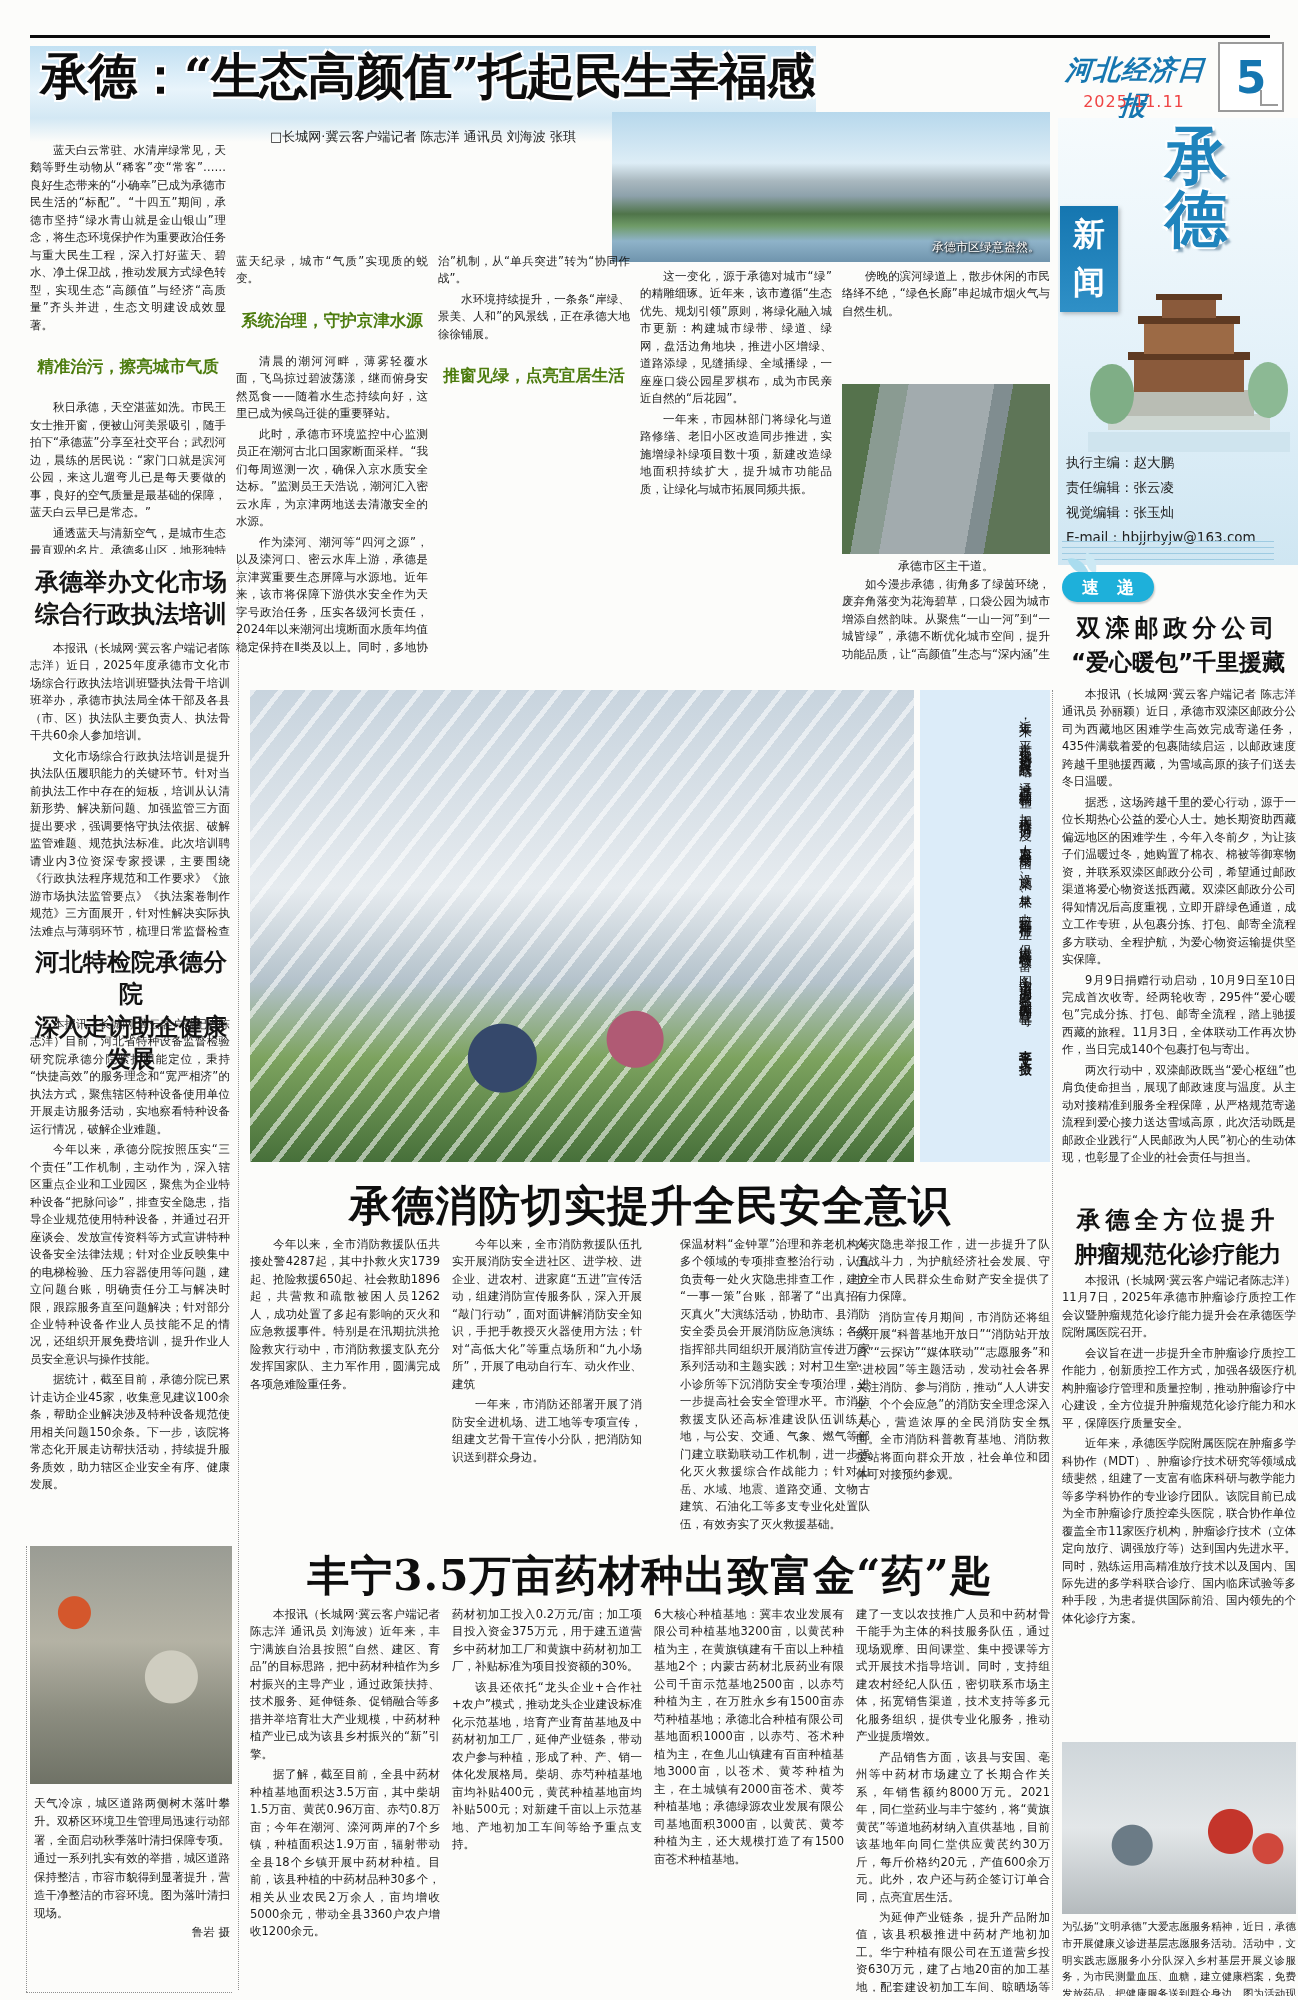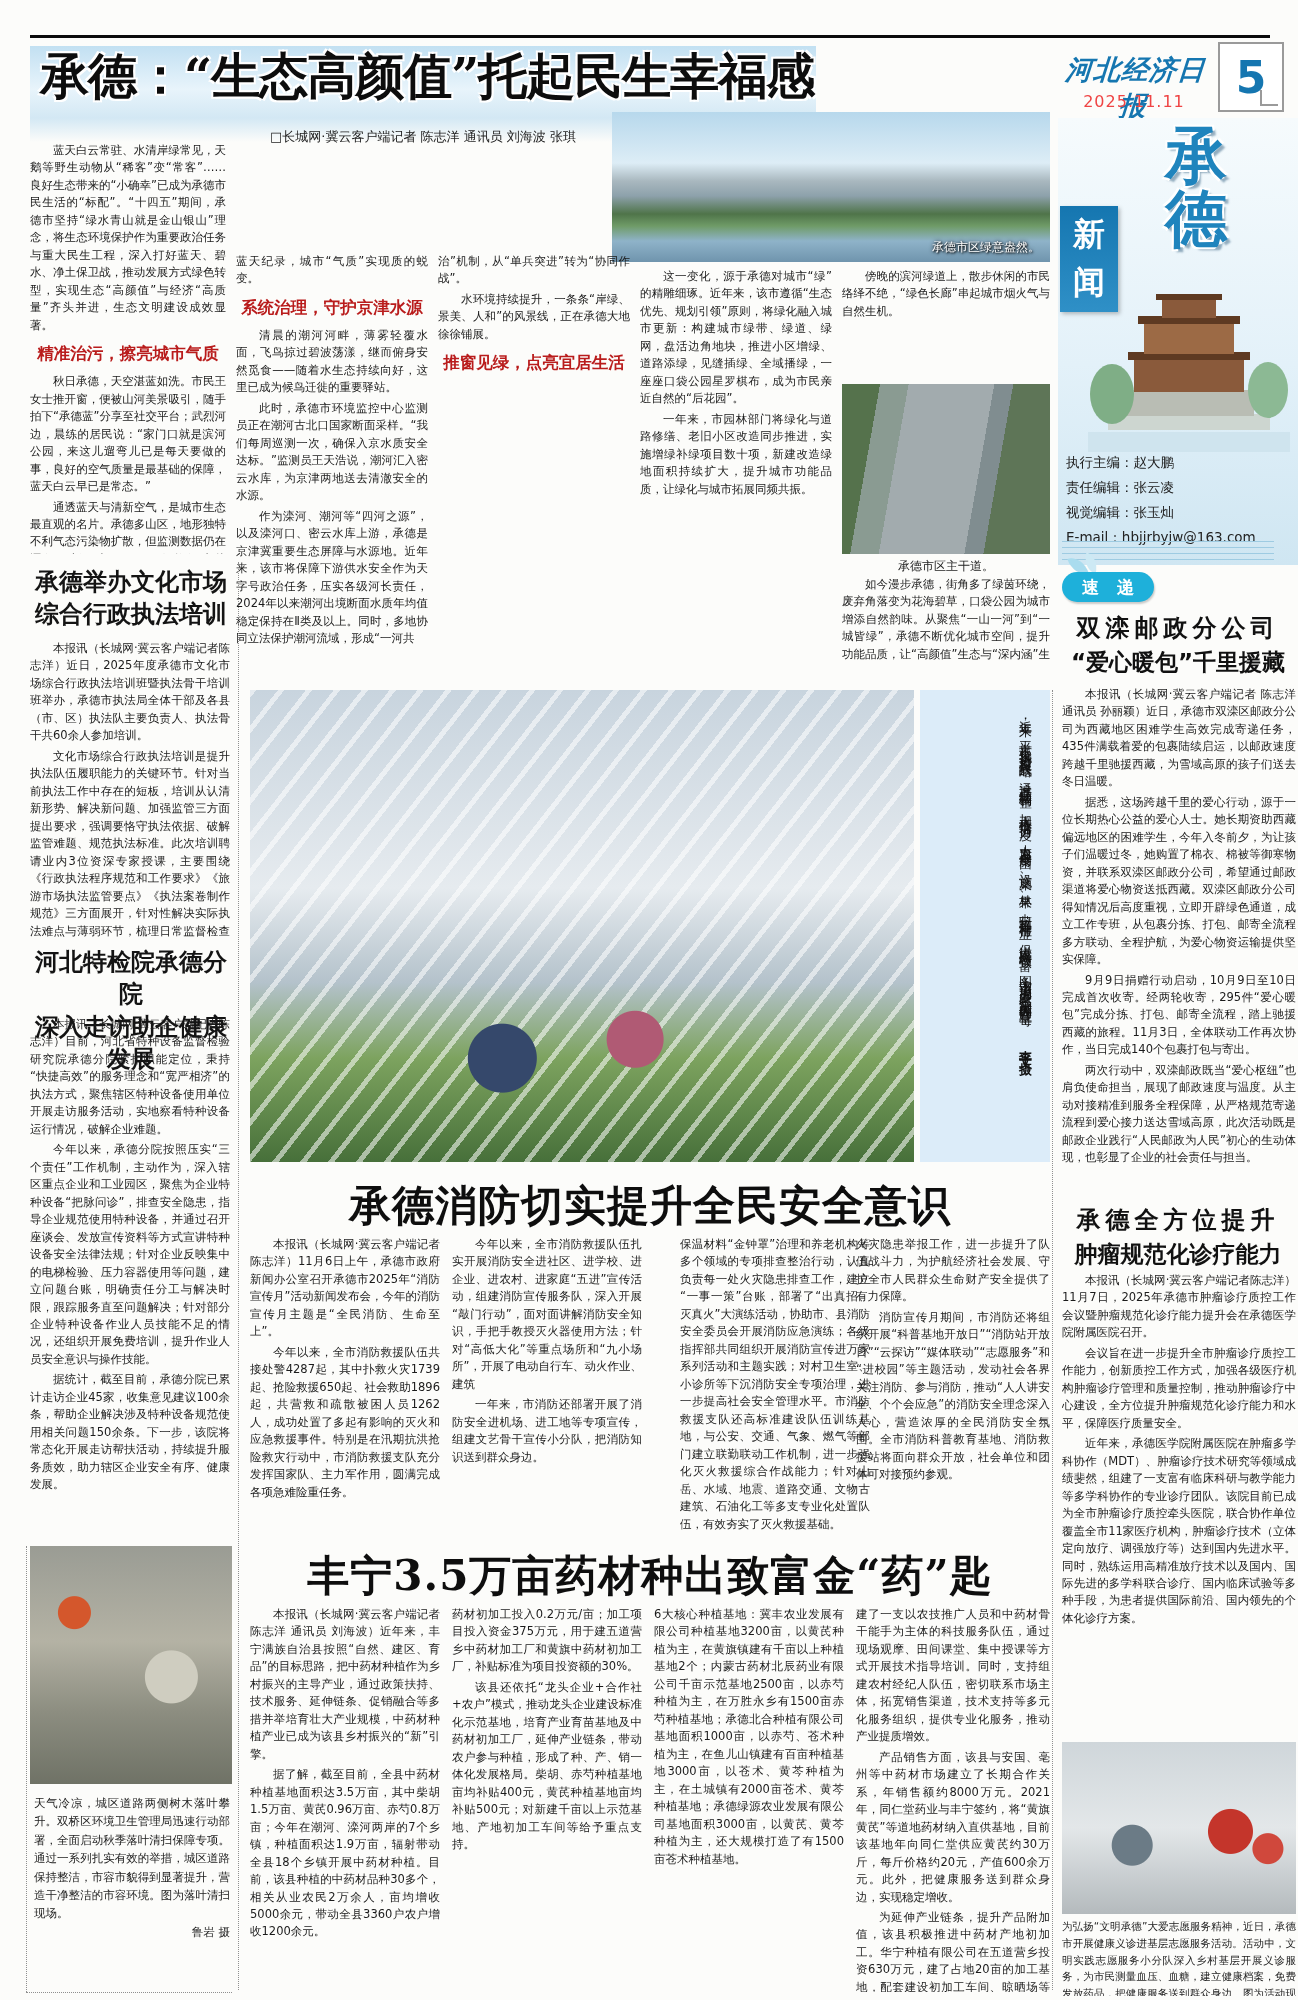--- a/index.html
+++ b/index.html
@@ -46,21 +46,21 @@
   .photo-clinic{left:1062px;top:1742px;width:234px;height:172px;
      background:
        radial-gradient(circle at 72% 52%, #c4352b 0 22px, rgba(0,0,0,0) 23px),
        radial-gradient(circle at 88% 62%, #d0483c 0 15px, rgba(0,0,0,0) 16px),
        radial-gradient(circle at 30% 60%, #6b7b86 0 20px, rgba(0,0,0,0) 21px),
        linear-gradient(180deg,#cfd6da 0%,#e3e7e9 50%,#b4babd 100%);}
   
   .col{position:absolute;text-align:justify;font-size:11.5px;line-height:1.52;color:#1b1b1b;overflow:hidden;}
   .col p{margin:0 0 3px;text-indent:2em;}
   .col p.noind{text-indent:0;}
-  .sub{font-weight:700;text-align:center;font-size:16.5px;margin:7px 0;color:#b91c1c;
+  .sub{font-weight:700;text-align:center;font-size:16.5px;margin:20px 0;color:#4d7c0f;
        font-family:"DejaVu Serif","Liberation Serif",serif;}
   .cap-line{position:absolute;font-size:12px;color:#222;text-align:center;}
   
   .h-small{position:absolute;text-align:center;font-weight:900;color:#141414;font-size:24px;line-height:1.35;}
   .h-mid{position:absolute;text-align:center;font-weight:900;color:#0e0e0e;font-size:42px;letter-spacing:1px;
        font-family:"DejaVu Serif","Liberation Serif",serif;white-space:nowrap;}
   
   .capbox{position:absolute;font-size:11.5px;line-height:1.6;text-align:justify;color:#222;overflow:hidden;}
   .credit{display:block;text-align:right;}
   
@@ -184,21 +184,20 @@
   <div class="abs photo photo-green"></div>
   <div class="abs vcapbox">
     <div class="vcap">
       <span>近年来，平泉市扎实推进乡村振兴战略，通过产业结构调整，加大科技培训力度，大力发展食用菌、设施菜、林果、中药材等种植产业，促进农民增收致富。图为该市道虎沟乡农民在温室大棚内管理草莓。</span>
       <span class="vcredit">李平文 摄</span>
     </div>
   </div>
 
   <div class="h-mid" style="left:250px;top:1178px;width:800px;">承德消防切实提升全民安全意识</div>
   <div class="col" style="left:250px;top:1236px;width:190px;height:302px;">
-    <p>本报讯（长城网·冀云客户端记者陈志洋）11月6日上午，承德市政府新闻办公室召开承德市2025年“消防宣传月”活动新闻发布会，今年的消防宣传月主题是“全民消防、生命至上”。</p>
     <p>今年以来，全市消防救援队伍共接处警4287起，其中扑救火灾1739起、抢险救援650起、社会救助1896起，共营救和疏散被困人员1262人，成功处置了多起有影响的灭火和应急救援事件。特别是在汛期抗洪抢险救灾行动中，市消防救援支队充分发挥国家队、主力军作用，圆满完成各项急难险重任务。</p>
   </div>
   <div class="col" style="left:452px;top:1236px;width:190px;height:302px;">
     <p>今年以来，全市消防救援队伍扎实开展消防安全进社区、进学校、进企业、进农村、进家庭“五进”宣传活动，组建消防宣传服务队，深入开展“敲门行动”，面对面讲解消防安全知识，手把手教授灭火器使用方法；针对“高低大化”等重点场所和“九小场所”，开展了电动自行车、动火作业、建筑</p>
     <p>一年来，市消防还部署开展了消防安全进机场、进工地等专项宣传，组建文艺骨干宣传小分队，把消防知识送到群众身边。</p>
   </div>
   <div class="col" style="left:680px;top:1236px;width:190px;height:302px;">
     <p class="noind">保温材料“金钟罩”治理和养老机构等多个领域的专项排查整治行动，认真负责每一处火灾隐患排查工作，建立“一事一策”台账，部署了“出真招、灭真火”大演练活动，协助市、县消防安全委员会开展消防应急演练；各级指挥部共同组织开展消防宣传进万家系列活动和主题实践；对村卫生室、小诊所等下沉消防安全专项治理，进一步提高社会安全管理水平。市消防救援支队还高标准建设队伍训练基地，与公安、交通、气象、燃气等部门建立联勤联动工作机制，进一步强化灭火救援综合作战能力；针对山岳、水域、地震、道路交通、文物古建筑、石油化工等多支专业化处置队伍，有效夯实了灭火救援基础。</p>
   </div>
   <div class="col" style="left:856px;top:1236px;width:194px;height:302px;">
@@ -213,21 +212,21 @@
   </div>
   <div class="col" style="left:452px;top:1606px;width:190px;height:386px;">
     <p class="noind">药材初加工投入0.2万元/亩；加工项目投入资金375万元，用于建五道营乡中药材加工厂和黄旗中药材初加工厂，补贴标准为项目投资额的30%。</p>
     <p>该县还依托“龙头企业+合作社+农户”模式，推动龙头企业建设标准化示范基地，培育产业育苗基地及中药材初加工厂，延伸产业链条，带动农户参与种植，形成了种、产、销一体化发展格局。柴胡、赤芍种植基地亩均补贴400元，黄芪种植基地亩均补贴500元；对新建千亩以上示范基地、产地初加工车间等给予重点支持。</p>
   </div>
   <div class="col" style="left:654px;top:1606px;width:190px;height:386px;">
     <p class="noind">6大核心种植基地：冀丰农业发展有限公司种植基地3200亩，以黄芪种植为主，在黄旗镇建有千亩以上种植基地2个；内蒙古药材北辰药业有限公司千亩示范基地2500亩，以赤芍种植为主，在万胜永乡有1500亩赤芍种植基地；承德北合种植有限公司基地面积1000亩，以赤芍、苍术种植为主，在鱼儿山镇建有百亩种植基地3000亩，以苍术、黄芩种植为主，在土城镇有2000亩苍术、黄芩种植基地；承德绿源农业发展有限公司基地面积3000亩，以黄芪、黄芩种植为主，还大规模打造了有1500亩苍术种植基地。</p>
   </div>
   <div class="col" style="left:856px;top:1606px;width:194px;height:386px;">
     <p class="noind">建了一支以农技推广人员和中药材骨干能手为主体的科技服务队伍，通过现场观摩、田间课堂、集中授课等方式开展技术指导培训。同时，支持组建农村经纪人队伍，密切联系市场主体，拓宽销售渠道，技术支持等多元化服务组织，提供专业化服务，推动产业提质增效。</p>
-    <p>产品销售方面，该县与安国、亳州等中药材市场建立了长期合作关系，年销售额约8000万元。2021年，同仁堂药业与丰宁签约，将“黄旗黄芪”等道地药材纳入直供基地，目前该基地年向同仁堂供应黄芪约30万斤，每斤价格约20元，产值600余万元。此外，把健康服务送到群众身边，实现稳定增收。</p>
+    <p>产品销售方面，该县与安国、亳州等中药材市场建立了长期合作关系，年销售额约8000万元。2021年，同仁堂药业与丰宁签约，将“黄旗黄芪”等道地药材纳入直供基地，目前该基地年向同仁堂供应黄芪约30万斤，每斤价格约20元，产值600余万元。此外，农户还与药企签订订单合同，点亮宜居生活。</p>
     <p>为延伸产业链条，提升产品附加值，该县积极推进中药材产地初加工。华宁种植有限公司在五道营乡投资630万元，建了占地20亩的加工基地，配套建设初加工车间、晾晒场等设施设备，可实现年加工中药材1500吨；全县已建成初加工厂16家、加工厂1处，为中药材种植产业增添新动能。</p>
   </div>
 
   <div class="abs side-panel">
     <svg class="abs" style="left:30px;top:176px;" width="202" height="158" viewBox="0 0 202 158">
       <rect x="20" y="120" width="162" height="16" fill="#cdd6d0"></rect>
       <rect x="36" y="96" width="130" height="26" fill="#b9bdb4"></rect>
       <rect x="46" y="64" width="110" height="34" fill="#8a5a3b"></rect>
       <rect x="40" y="58" width="122" height="8" fill="#5e3a22"></rect>
       <rect x="56" y="28" width="90" height="32" fill="#9c6a45"></rect>

